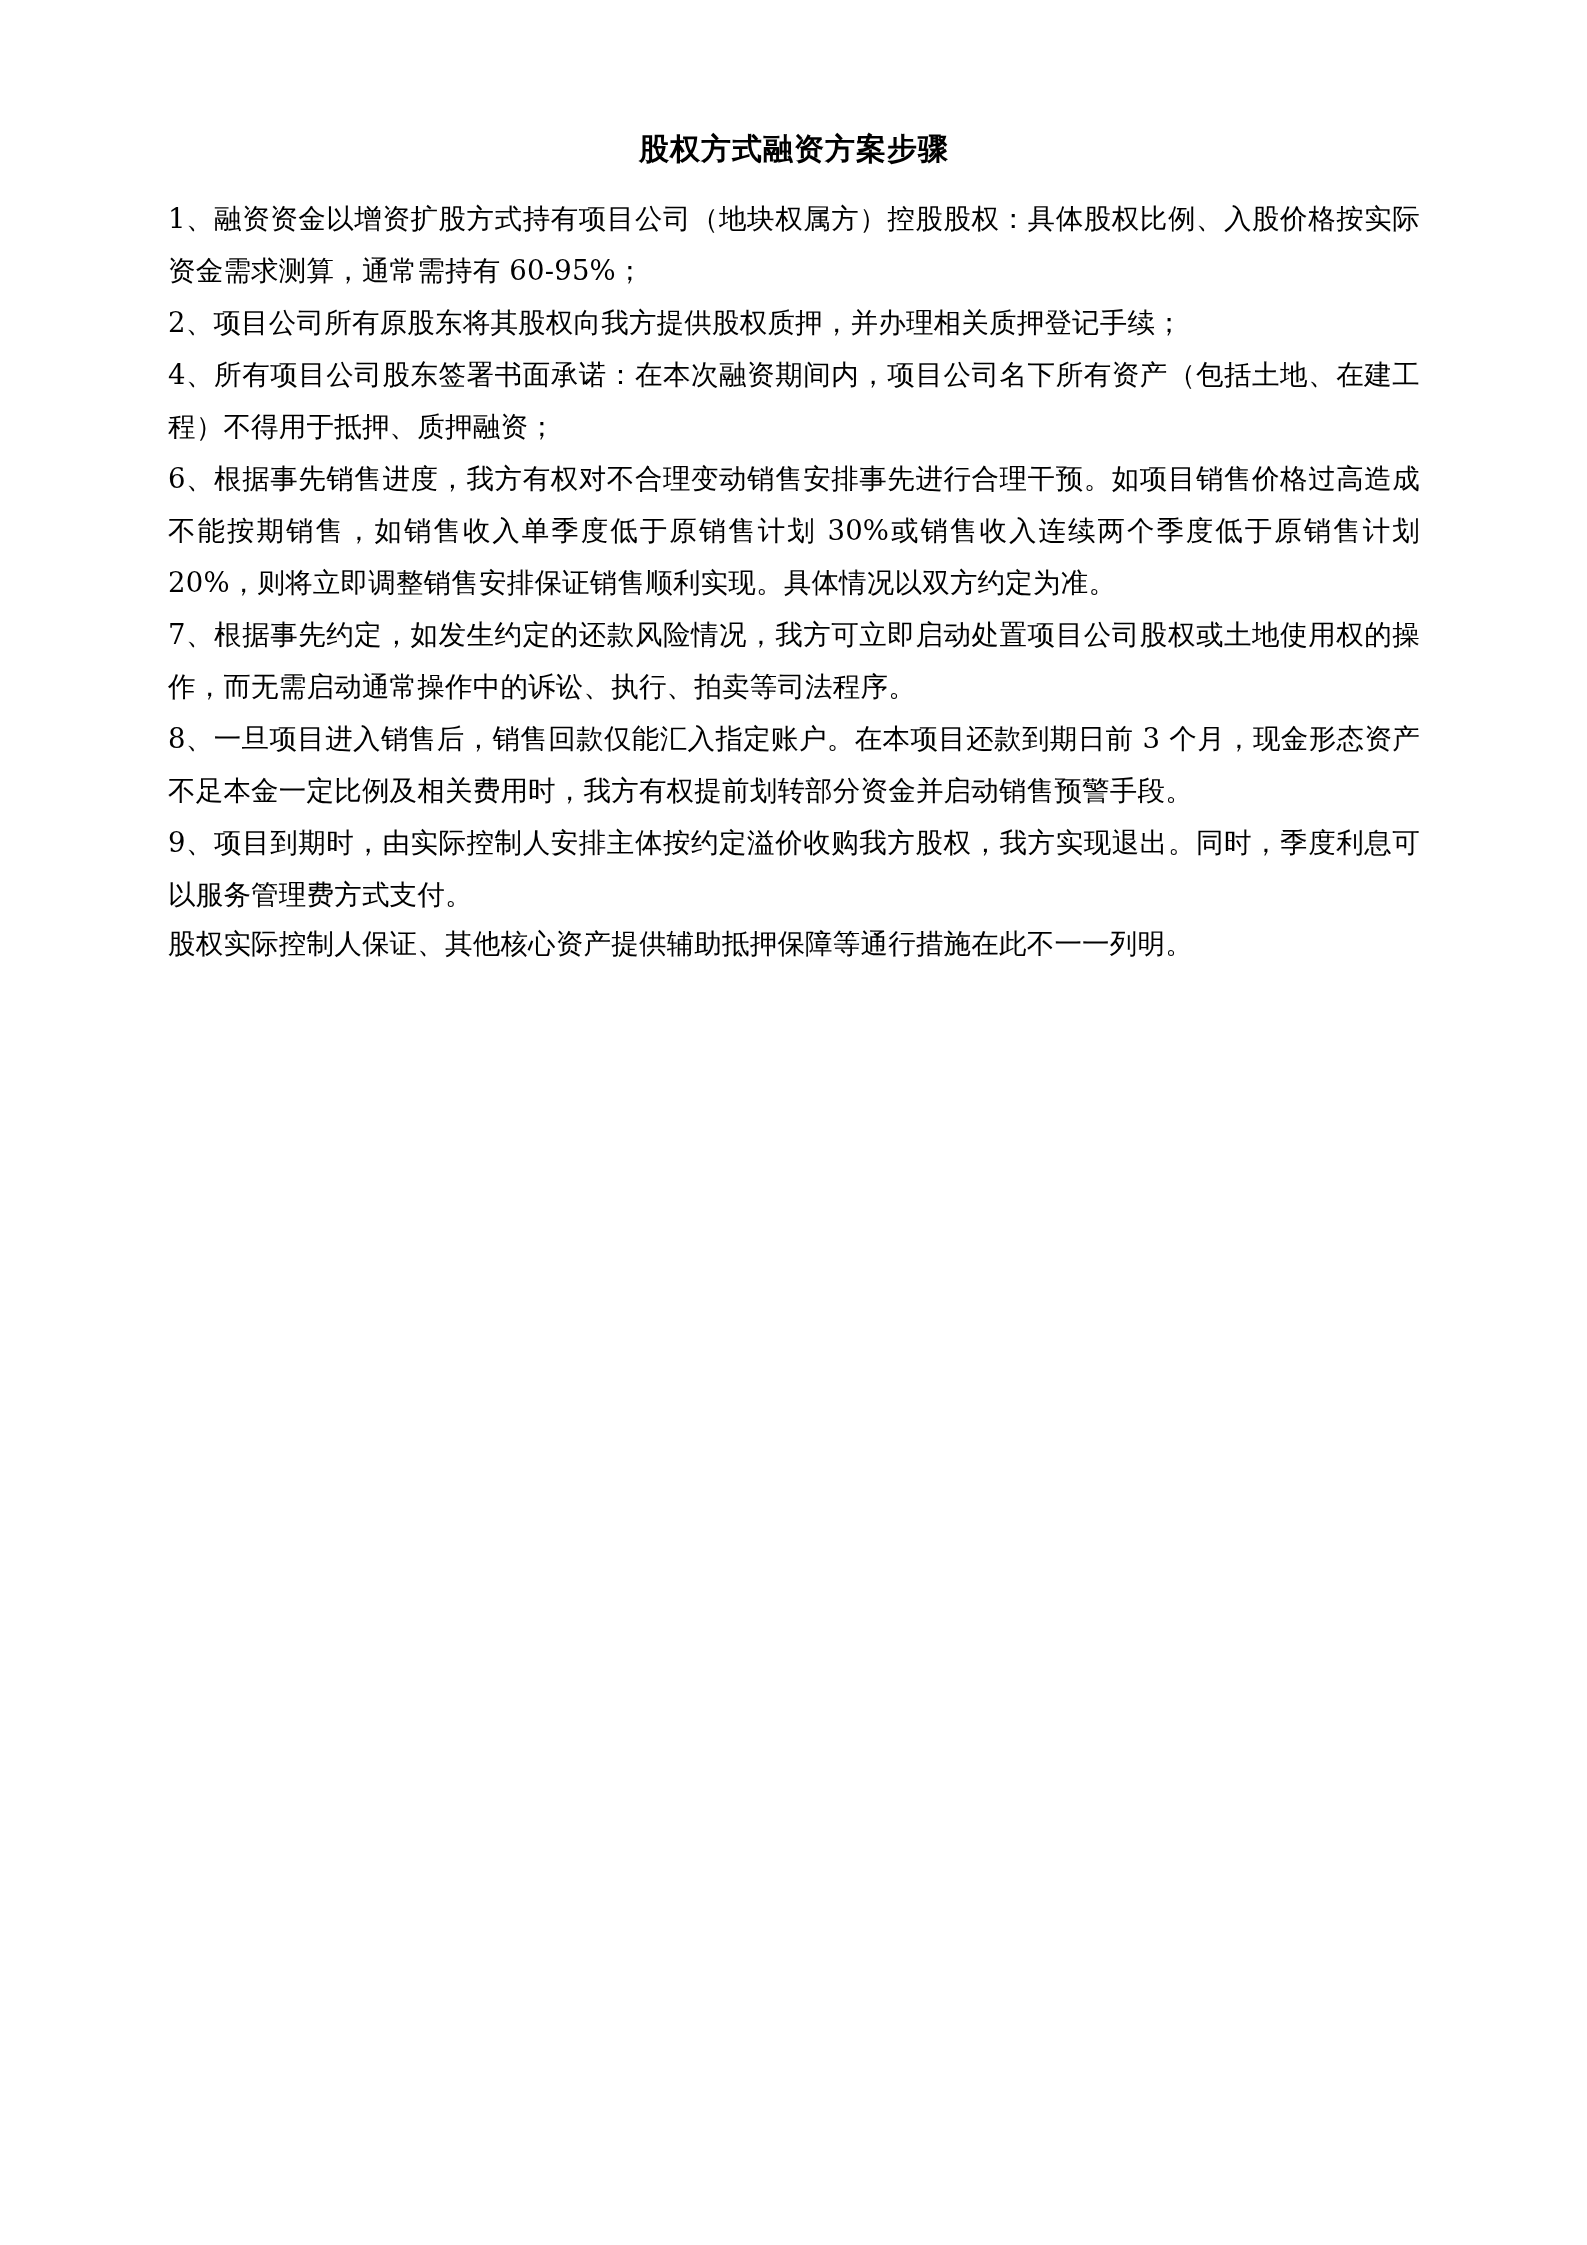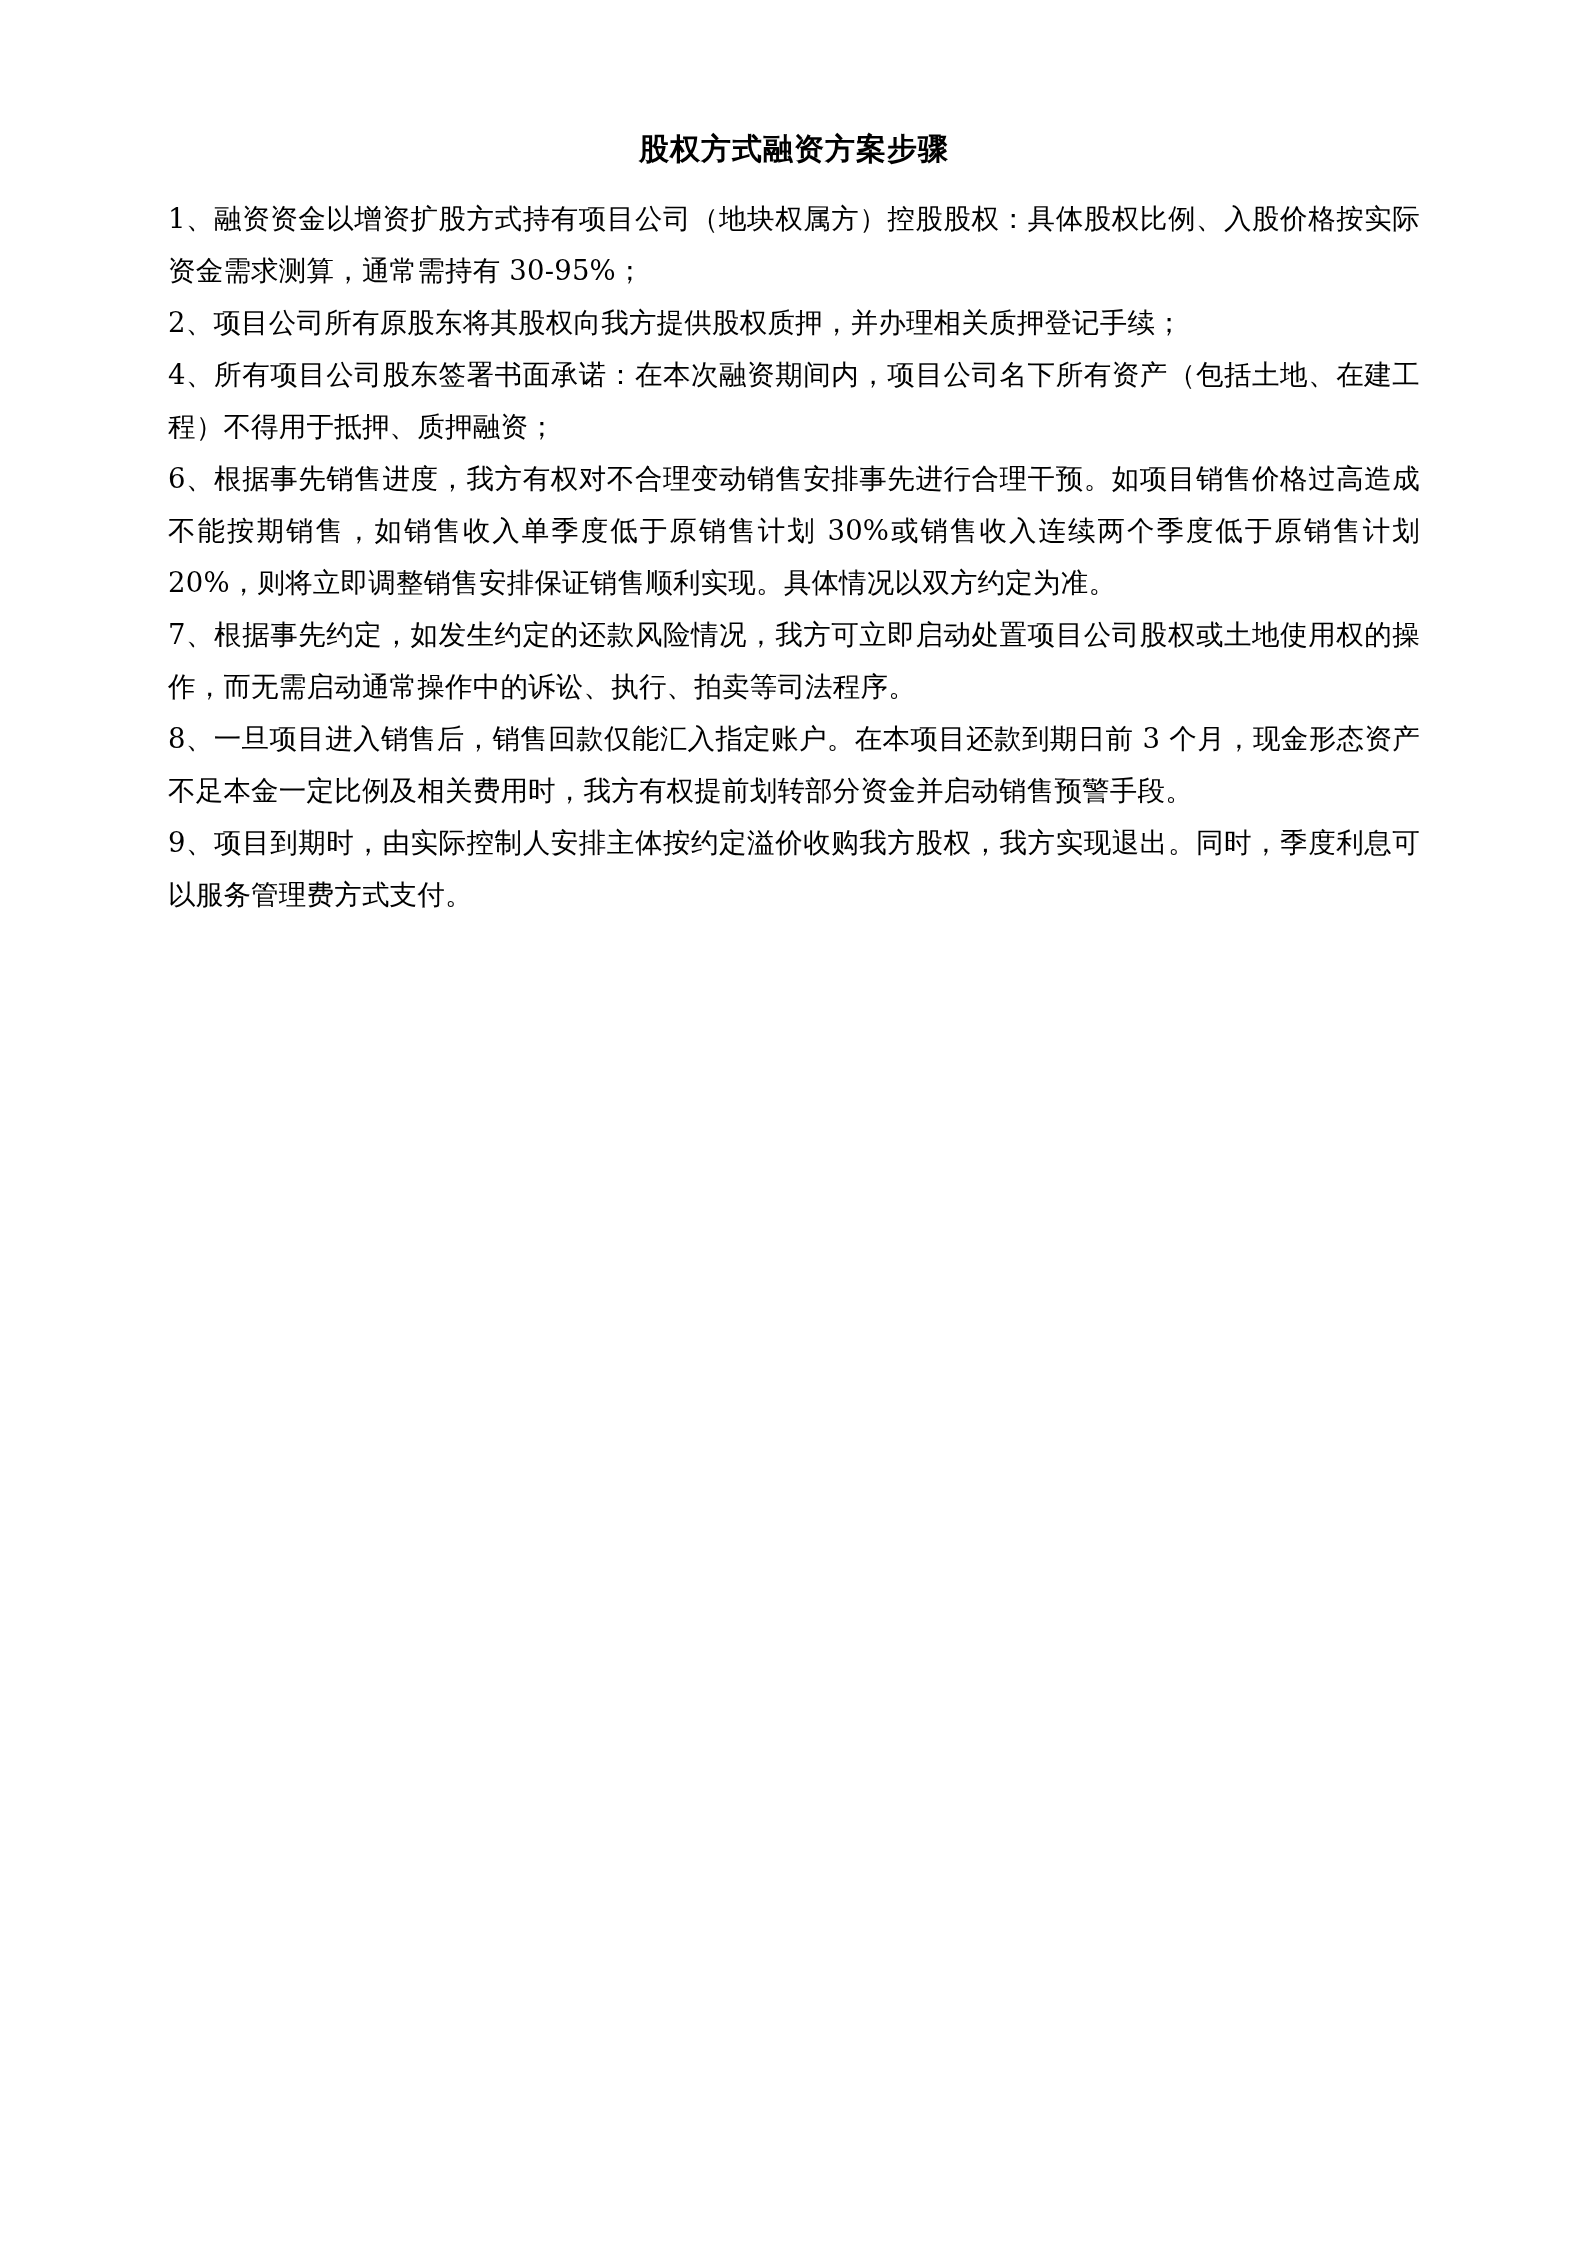--- a/index.html
+++ b/index.html
@@ -44,21 +44,22 @@
     line-height: 46px;
   }
 </style>
 </head>
 <body>
 
 <div class="page">
   <div class="content">
     <h1 class="doc-title">股权方式融资方案步骤</h1>
 
-    <p class="para">1、融资资金以增资扩股方式持有项目公司（地块权属方）控股股权：具体股权比例、入股价格按实际资金需求测算，通常需持有 30-95%；</p>
+    <p class="para">1、融资资金以增资扩股方式持有项目公司（地块权属方）控股股权：具体股权比例、入股价格按实际资金需求测算，通常需持有 60-95%；</p>
     <p class="para">2、项目公司所有原股东将其股权向我方提供股权质押，并办理相关质押登记手续；</p>
     <p class="para">4、所有项目公司股东签署书面承诺：在本次融资期间内，项目公司名下所有资产（包括土地、在建工程）不得用于抵押、质押融资；</p>
     <p class="para">6、根据事先销售进度，我方有权对不合理变动销售安排事先进行合理干预。如项目销售价格过高造成不能按期销售，如销售收入单季度低于原销售计划 30%或销售收入连续两个季度低于原销售计划 20%，则将立即调整销售安排保证销售顺利实现。具体情况以双方约定为准。</p>
     <p class="para">7、根据事先约定，如发生约定的还款风险情况，我方可立即启动处置项目公司股权或土地使用权的操作，而无需启动通常操作中的诉讼、执行、拍卖等司法程序。</p>
     <p class="para">8、一旦项目进入销售后，销售回款仅能汇入指定账户。在本项目还款到期日前 3 个月，现金形态资产不足本金一定比例及相关费用时，我方有权提前划转部分资金并启动销售预警手段。</p>
     <p class="para">9、项目到期时，由实际控制人安排主体按约定溢价收购我方股权，我方实现退出。同时，季度利息可以服务管理费方式支付。</p>
+    <p class="para tight">股权实际控制人保证、其他核心资产提供辅助抵押保障等通行措施在此不一一列明。</p>
   </div>
 </div>
 
 </body></html>

